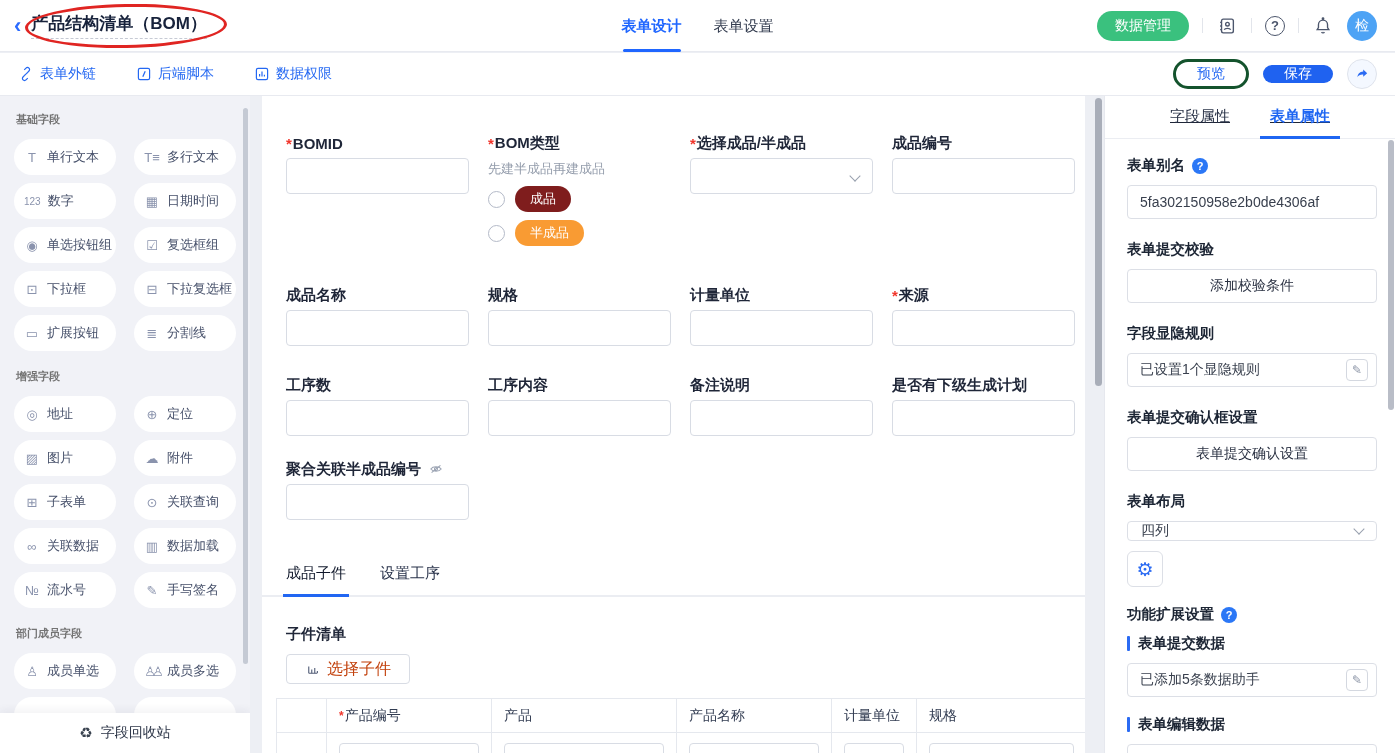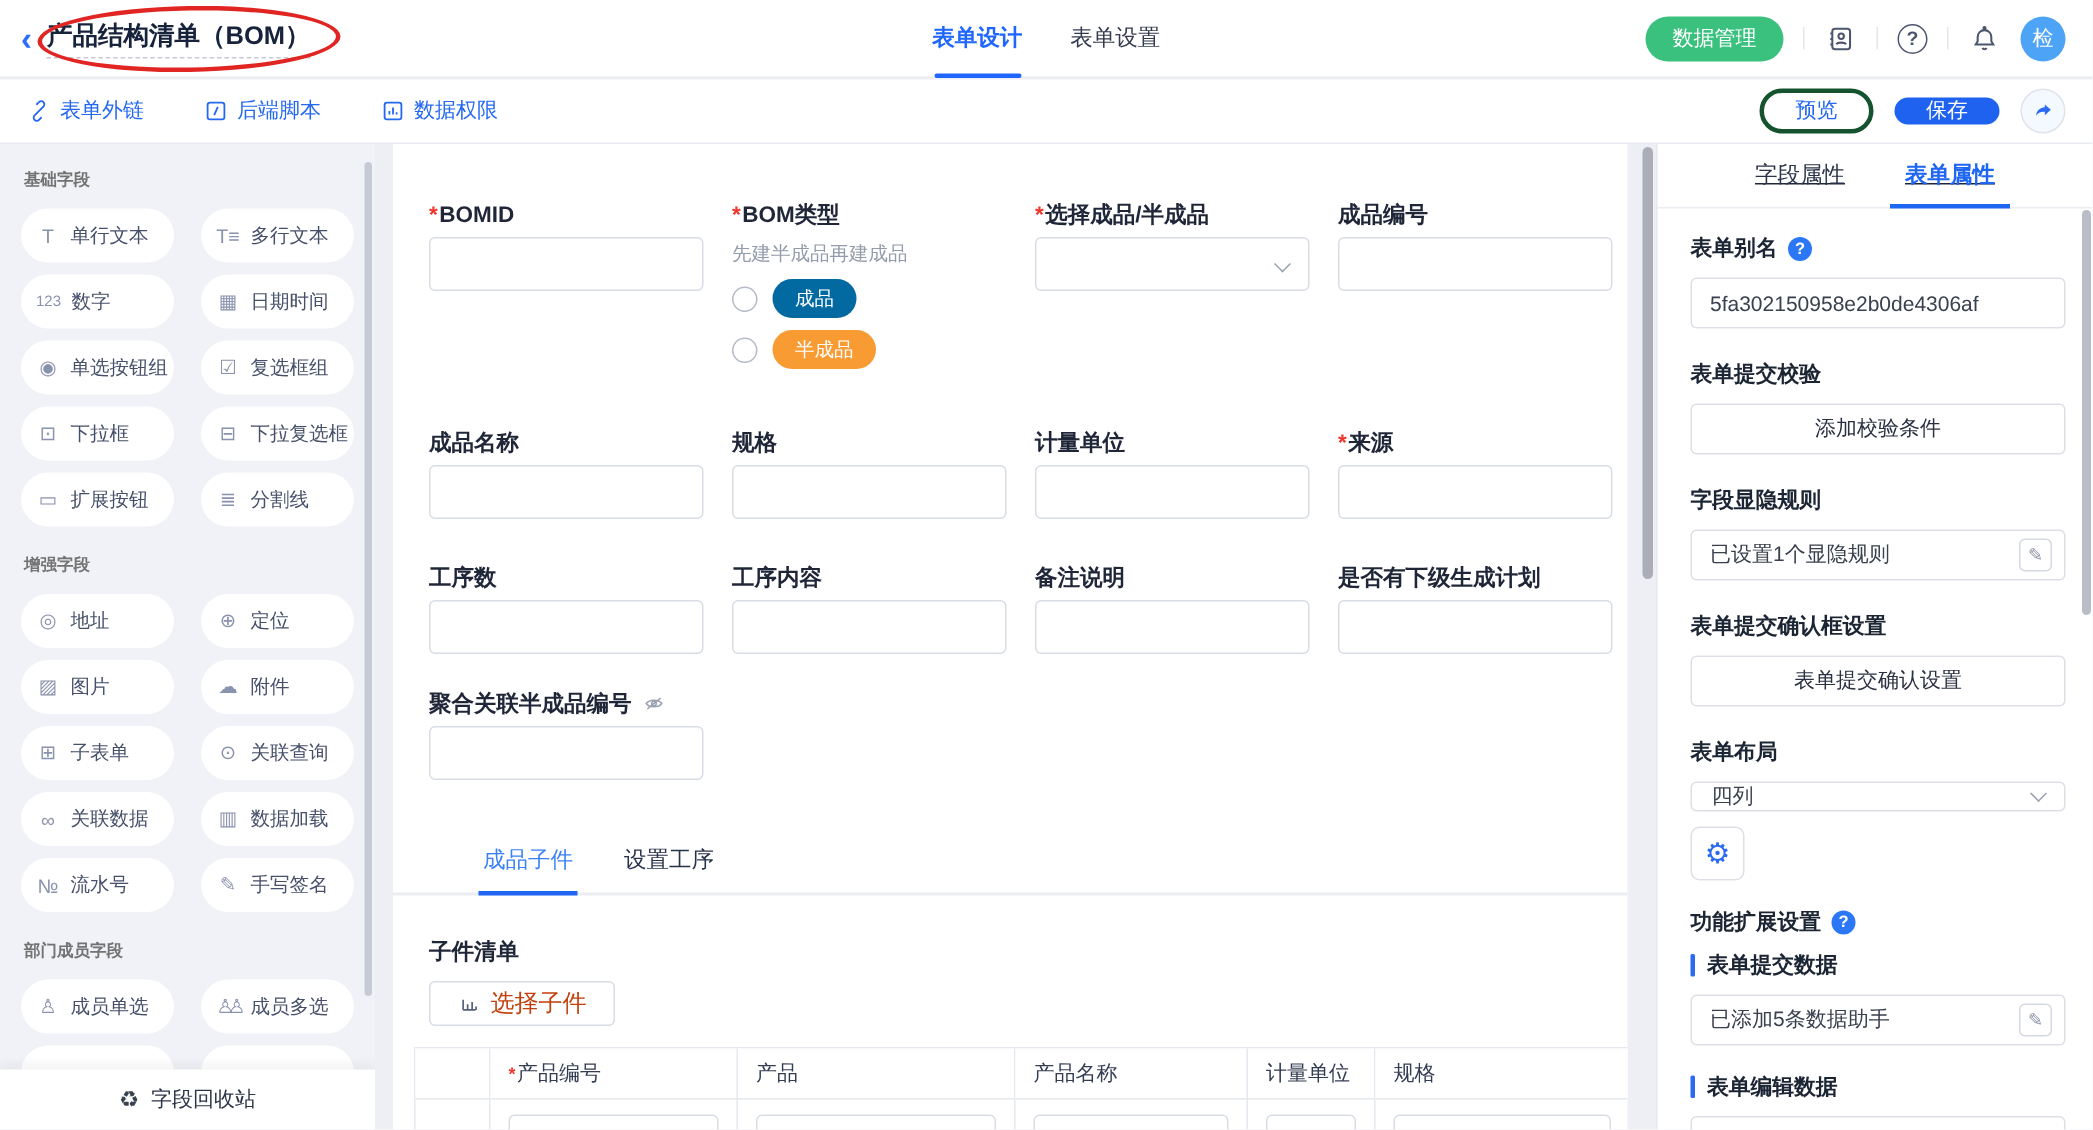--- a/index.html
+++ b/index.html
@@ -51,28 +51,28 @@
   .f-grid { display:grid; grid-template-columns:repeat(4,183px); column-gap:19px; align-items:start; }
   .f-label { font-size:15px; font-weight:700; color:#1f2638; height:22px; display:flex; align-items:center; }
   .star { color:#f1352b; font-weight:700; margin-right:1px; }
   .f-input { margin-top:4px; height:36px; border:1px solid #d8dce4; border-radius:4px; background:#fff; width:183px; cursor:text; }
   .f-select { position:relative; margin-top:4px; height:36px; border:1px solid #d8dce4; border-radius:4px; background:#fff; width:183px; cursor:pointer; }
   .chev { position:absolute; right:13px; top:13px; width:8px; height:8px; border-right:1.6px solid #98a0ae; border-bottom:1.6px solid #98a0ae; transform:rotate(45deg); }
   .helper { font-size:13px; color:#939cab; margin-top:6px; }
   .radio-row { display:flex; align-items:center; gap:10px; margin-top:8px; height:26px; }
   .radio { width:17px; height:17px; border:1.5px solid #b4bac8; border-radius:50%; background:#fff; flex:none; cursor:pointer; }
   .tag { height:26px; padding:0 15px; border-radius:14px; color:#fff; font-size:13px; display:flex; align-items:center; }
-  .tag.green { background:#0369a1; }
+  .tag.green { background:#7f1d1d; }
   .tag.orange { background:#f99b33; }
   .row2 { margin-top:38px; } .row3 { margin-top:28px; } .row4 { margin-top:22px; }
   .eye-off { margin-left:7px; display:inline-flex; }
 
   .c-tabs { margin-top:44px; margin-left:-24px; padding-left:24px; border-bottom:2px solid #ebedf2; display:flex; gap:34px; }
   .c-tab { font-size:15px; color:#28324a; padding-bottom:12px; position:relative; cursor:pointer; }
-  .c-tab.active { color:#3b82f6;margin-left:36px; }
+  .c-tab.active { color:#0f172a; }
   .c-underline { position:absolute; left:-3px; right:-3px; bottom:-2px; height:3px; background:#2166f2; }
 
   .sub-title { margin-top:28px; font-size:15px; font-weight:700; color:#1f2638; }
   .btn-select-sub { margin-top:10px; height:30px; width:124px; border:1px solid #d8dce4; border-radius:4px; background:#fff; display:flex; align-items:center; justify-content:center; gap:7px; font-size:16px; color:#c2410c; cursor:pointer; }
   .btn-select-sub svg { stroke:#55607a; fill:none; stroke-width:1.5; }
 
   .sub-table { margin-top:14px; margin-left:-10px; width:810px; border:1px solid #e5e8ee; border-bottom:none; border-right:none; font-size:14px; }
   .t-row { display:grid; grid-template-columns:50px 165px 185px 155px 85px 170px; }
   .t-cell { border-right:1px solid #e5e8ee; border-bottom:1px solid #e5e8ee; display:flex; align-items:center; padding:0 12px; color:#323c52; }
   .t-head .t-cell { height:34px; background:#fff; }

